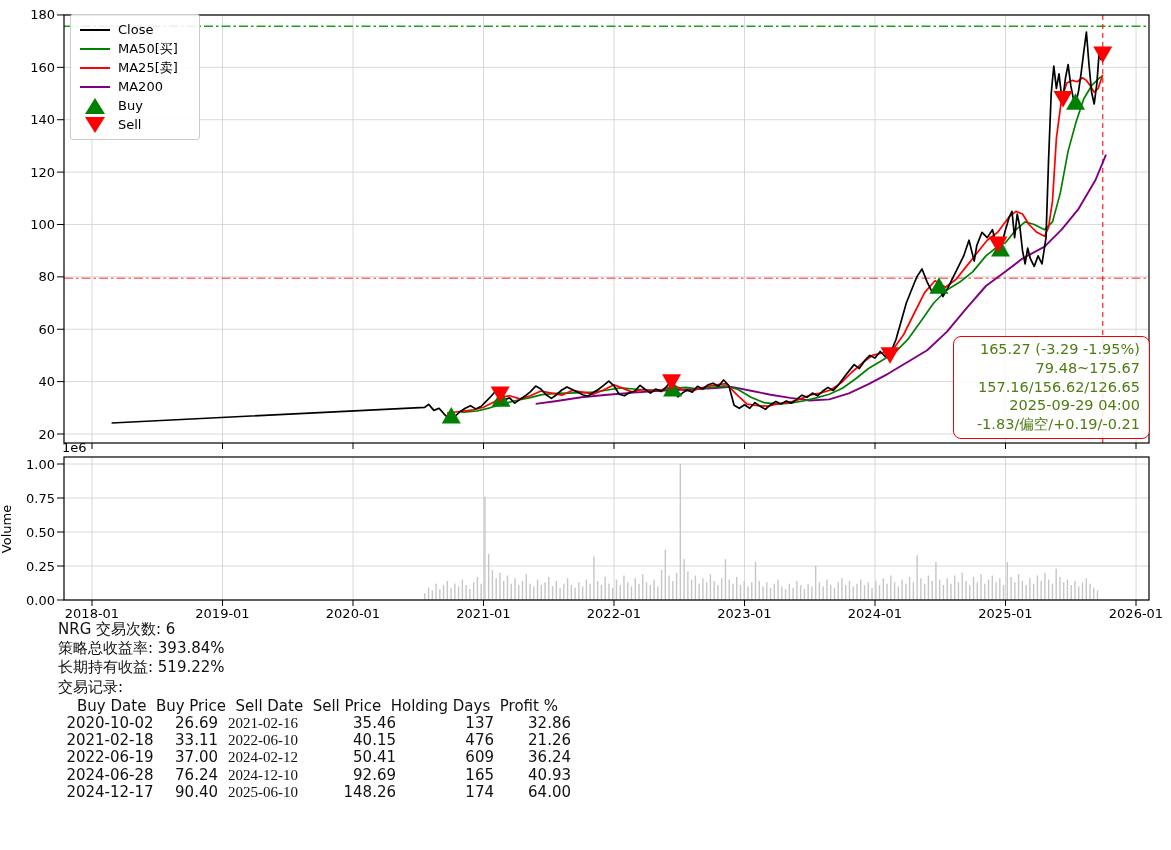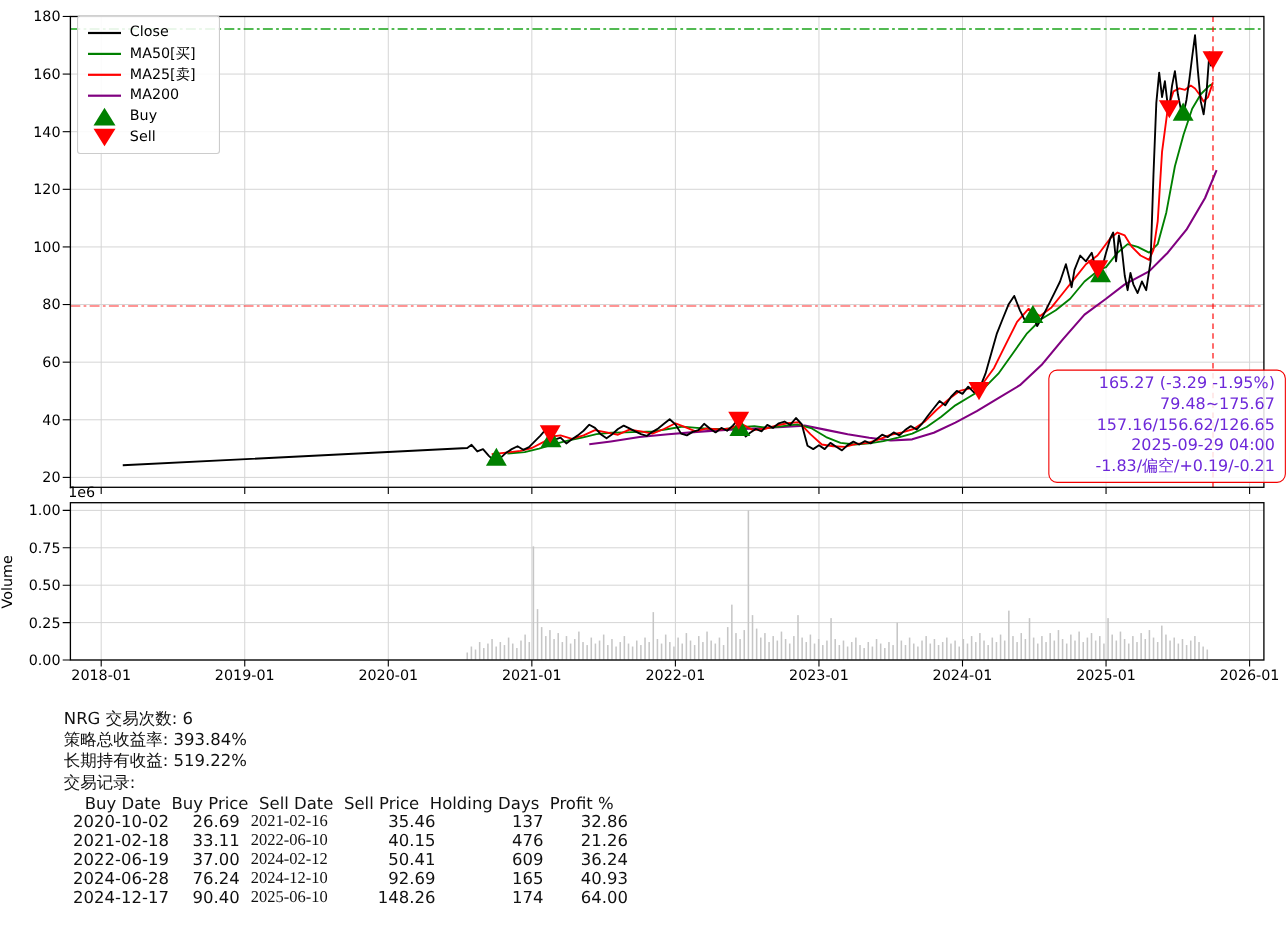--- a/index.html
+++ b/index.html
@@ -7,25 +7,25 @@
        font-family:"DejaVu Sans","Liberation Sans",sans-serif;overflow:hidden;}
   svg text{font-family:"DejaVu Sans","Liberation Sans",sans-serif;}
   .legend{position:absolute;left:70px;top:14px;width:112px;
           border:1px solid #cccccc;border-radius:3px;background:rgba(255,255,255,.88);
           padding:5px 8px;font-size:13px;color:#000;z-index:3;}
   .legend-row{display:flex;align-items:center;height:19px;}
   .legend-swatch{width:32px;display:flex;justify-content:center;align-items:center;margin-right:7px;flex:0 0 32px;}
   .lline{width:30px;height:0;border-top:2px solid #000;}
   .tri-up{width:0;height:0;border-left:10px solid transparent;border-right:10px solid transparent;border-bottom:16px solid #008000;}
   .tri-down{width:0;height:0;border-left:10px solid transparent;border-right:10px solid transparent;border-top:16px solid #ff0000;}
-  .annot{position:absolute;left:953px;top:336px;width:216px;box-sizing:border-box;
+  .annot{position:absolute;left:953px;top:336px;width:197px;box-sizing:border-box;
          border:1.5px solid #f20000;border-radius:8px;background:rgba(255,255,255,.85);
-         color:#6d28d9;font-size:14.5px;line-height:18.8px;text-align:right;
+         color:#4d7c0f;font-size:14.5px;line-height:18.8px;text-align:right;
          padding:3px 9px 4px 4px;white-space:nowrap;z-index:2;}
-  .stats{position:absolute;left:58px;top:644px;font-size:15px;color:#111;}
+  .stats{position:absolute;left:58px;top:620px;font-size:15px;color:#111;}
   .stats .sline{line-height:19.2px;white-space:pre;}
   .thead{line-height:18px;white-space:pre;padding-left:6px;text-align:center;}
   .trow{display:flex;line-height:17.3px;}
   .trow span{display:block;white-space:pre;}
   .c1{width:96px;text-align:center;padding-left:4px;}
   .c2{width:60px;text-align:right;}
   .c3{width:106px;text-align:left;padding-left:10px;box-sizing:border-box;font-family:Liberation Serif, serif;}
   .c4{width:72px;text-align:right;}
   .c5{width:98px;text-align:right;}
   .c6{width:77px;text-align:right;}

